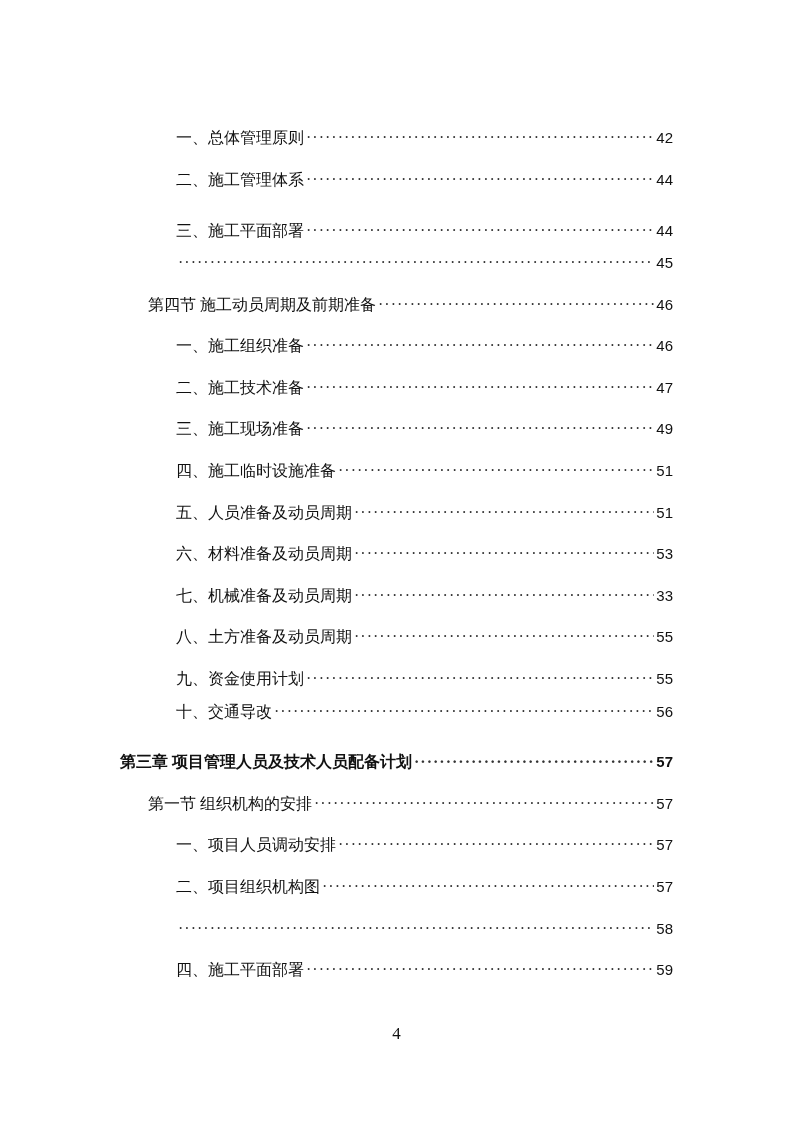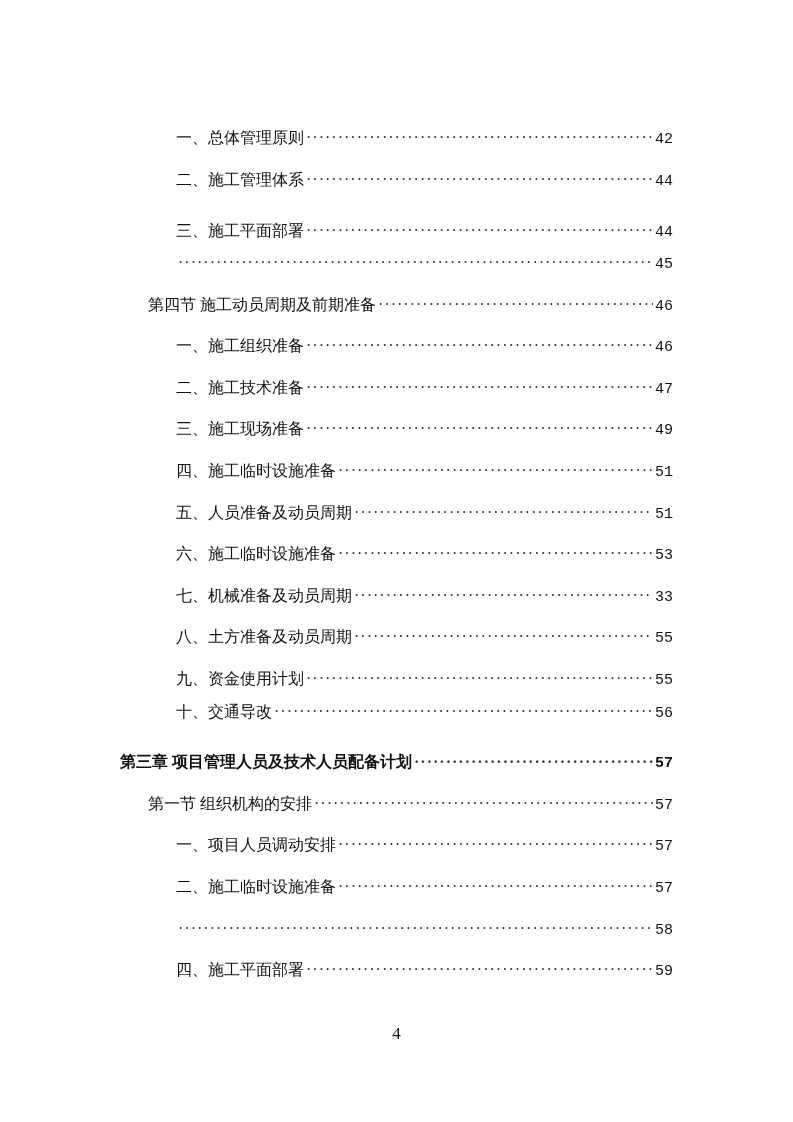--- a/index.html
+++ b/index.html
@@ -5,21 +5,21 @@
   html, body { margin: 0; padding: 0; background: #ffffff; }
   body { width: 793px; height: 1122px; position: relative; overflow: hidden;
          font-family: "Liberation Serif", "DejaVu Serif", serif; color: #111; }
   .toc { position: absolute; left: 0; top: 0; width: 793px; }
   .entry { position: absolute; display: flex; align-items: baseline; right: 120px;
            font-size: 16px; line-height: 20px; white-space: nowrap; }
   .entry .title { flex: 0 0 auto; }
   .entry .leader { flex: 1 1 auto; overflow: hidden; margin: 0 2px; color: #333;
                    letter-spacing: 1px; }
   .entry .leader::before { content: "··················································································································"; }
-  .entry .page { flex: 0 0 auto; font-family: Liberation Mono, monospace; font-size: 15px; }
+  .entry .page { flex: 0 0 auto; font-family: Liberation Sans, sans-serif; font-size: 15px; }
   .lvl1 { left: 120px; font-weight: bold; justify-content: space-between; }
   .lvl1 .page { font-weight: bold; }
   .lvl2 { left: 148px; }
   .lvl3 { left: 176px; }
   .pagenum { position: absolute; top: 1024px; left: 0; width: 793px; text-align: center;
              font-size: 17px; }
 </style>
 </head>
 <body>
 
@@ -67,21 +67,21 @@
     <span class="title">四、施工临时设施准备</span>
     <span class="leader"></span>
     <span class="page">51</span>
   </div>
   <div class="entry lvl3" style="top:503px">
     <span class="title">五、人员准备及动员周期</span>
     <span class="leader"></span>
     <span class="page">51</span>
   </div>
   <div class="entry lvl3" style="top:544px">
-    <span class="title">六、施工临时设施准备</span>
+    <span class="title">六、材料准备及动员周期</span>
     <span class="leader"></span>
     <span class="page">53</span>
   </div>
   <div class="entry lvl3" style="top:586px">
     <span class="title">七、机械准备及动员周期</span>
     <span class="leader"></span>
     <span class="page">33</span>
   </div>
   <div class="entry lvl3" style="top:627px">
     <span class="title">八、土方准备及动员周期</span>
@@ -107,21 +107,21 @@
     <span class="title">第一节  组织机构的安排</span>
     <span class="leader"></span>
     <span class="page">57</span>
   </div>
   <div class="entry lvl3" style="top:835px">
     <span class="title">一、项目人员调动安排</span>
     <span class="leader"></span>
     <span class="page">57</span>
   </div>
   <div class="entry lvl3" style="top:877px">
-    <span class="title">二、施工临时设施准备</span>
+    <span class="title">二、项目组织机构图</span>
     <span class="leader"></span>
     <span class="page">57</span>
   </div>
   <div class="entry lvl3" style="top:919px">
     <span class="leader"></span>
     <span class="page">58</span>
   </div>
   <div class="entry lvl3" style="top:960px">
     <span class="title">四、施工平面部署</span>
     <span class="leader"></span>

